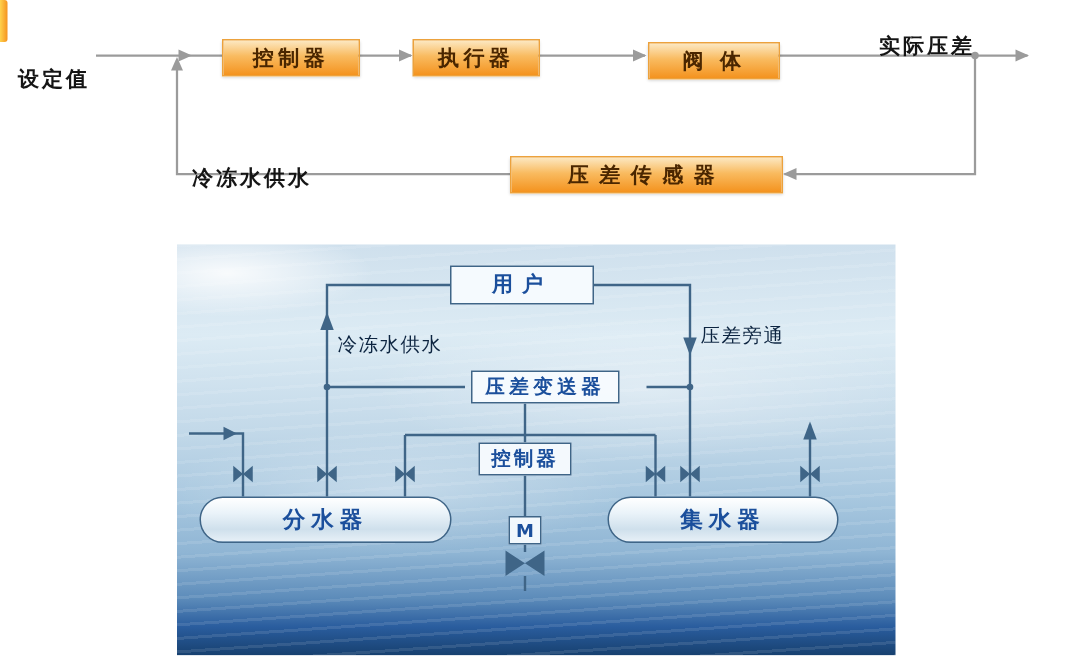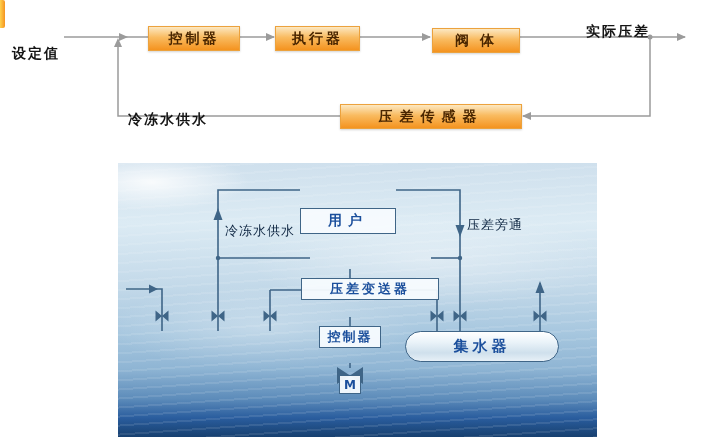--- a/index.html
+++ b/index.html
@@ -33,21 +33,21 @@
       radial-gradient(ellipse 150px 45px at 7% 7%, rgba(255,255,255,.85), rgba(255,255,255,0) 65%),
       radial-gradient(ellipse 260px 70px at 65% 35%, rgba(255,255,255,.35), rgba(255,255,255,0) 70%),
       radial-gradient(ellipse 220px 60px at 30% 60%, rgba(255,255,255,.30), rgba(255,255,255,0) 70%),
       repeating-linear-gradient(176deg, rgba(255,255,255,.10) 0 2px, rgba(255,255,255,0) 2px 9px),
       linear-gradient(180deg,#cfe0ed 0%,#dcebf4 22%,#c3d9e9 45%,#a7c7df 62%,#8fb5d4 75%,#5d8cba 86%,#2a5d9e 93%,#17406f 100%);
   }
   .pipe-svg{left:0;top:0;pointer-events:none;}
   .pbox{
     display:flex;align-items:center;justify-content:center;
     background:rgba(247,251,254,.95);border:1.5px solid #3f6587;
-    color:#1b4f9c;font-weight:bold;white-space:nowrap;box-sizing:border-box;margin-top:31px;
+    color:#1b4f9c;font-weight:bold;white-space:nowrap;box-sizing:border-box;
   }
   .tank{
     display:flex;align-items:center;justify-content:center;
     border:1.5px solid #3f6587;border-radius:16px;
     background:linear-gradient(180deg,#ffffff 0%,#eaf3f9 35%,#cfe0ec 72%,#e7f0f7 100%);
     color:#1b4f9c;font-weight:bold;font-size:15px;letter-spacing:4px;
     box-sizing:border-box;
   }
   .plabel{
     color:#0c2440;font-weight:normal;font-size:13px;line-height:16px;
@@ -128,23 +128,24 @@
         <path d="M415.5 147.5 L428.5 158.5 L428.5 147.5 L415.5 158.5 Z"></path>
         <path d="M219 204 L245 221 L245 204 L219 221 Z"></path>
       </g>
     </svg>
 
     <div class="abs pbox" style="left:182px;top:14px;width:96px;height:26px;font-size:14px;letter-spacing:6px">用户</div>
 
     <div class="abs plabel" style="left:107px;top:60px">冷冻水供水</div>
     <div class="abs plabel" style="left:349px;top:54px">压差旁通</div>
 
-    <div class="abs pbox" style="left:183px;top:84px;width:138px;height:22px;font-size:13px;letter-spacing:3px">压差变送器</div>
+    <div class="abs pbox" style="left:196px;top:84px;width:99px;height:22px;font-size:13px;letter-spacing:3px">压差变送器</div>
 
     <div class="abs pbox" style="left:201px;top:132px;width:62px;height:22px;font-size:13px;letter-spacing:2px">控制器</div>
 
     <div class="abs pbox" style="left:221px;top:181px;width:22px;height:19px;font-size:12px">M</div>
 
+    <div class="abs tank" style="left:15px;top:168px;width:168px;height:31px">分水器</div>
     <div class="abs tank" style="left:287px;top:168px;width:154px;height:31px">集水器</div>
 
   </div>
 
 </div>
 
 </body></html>

